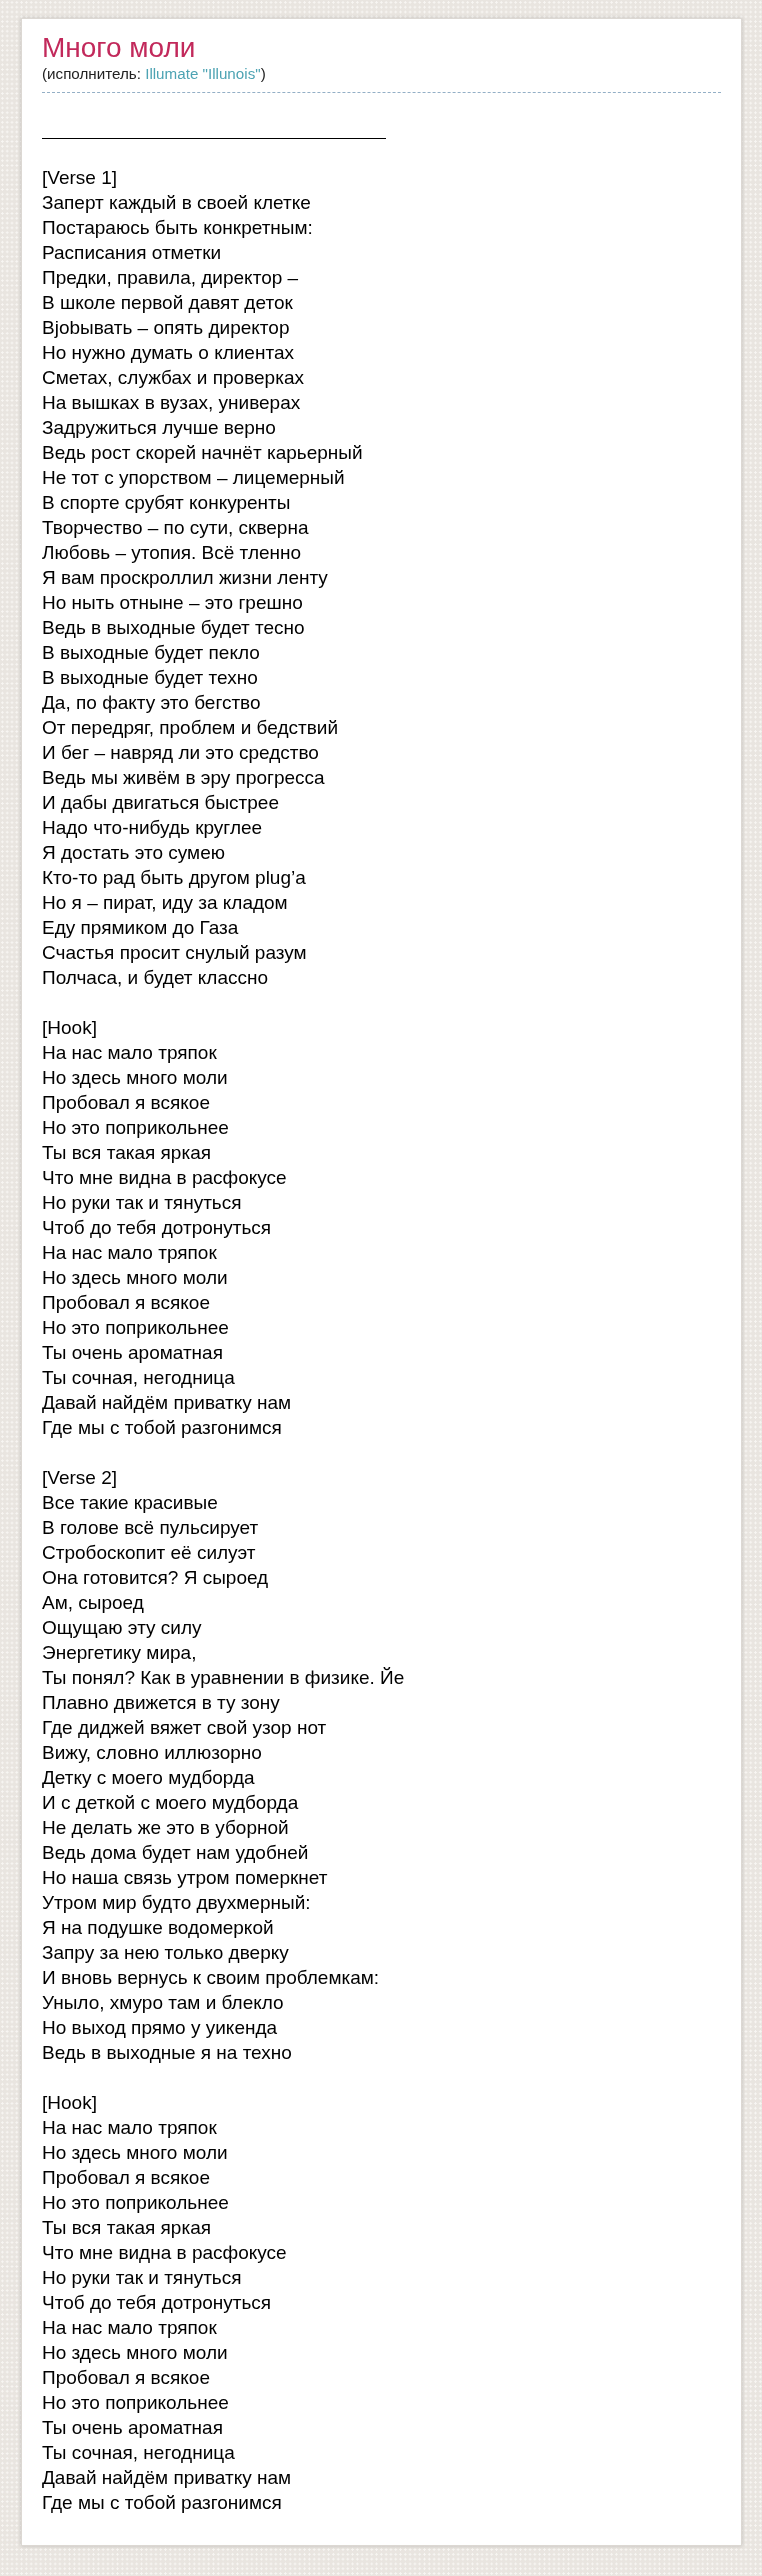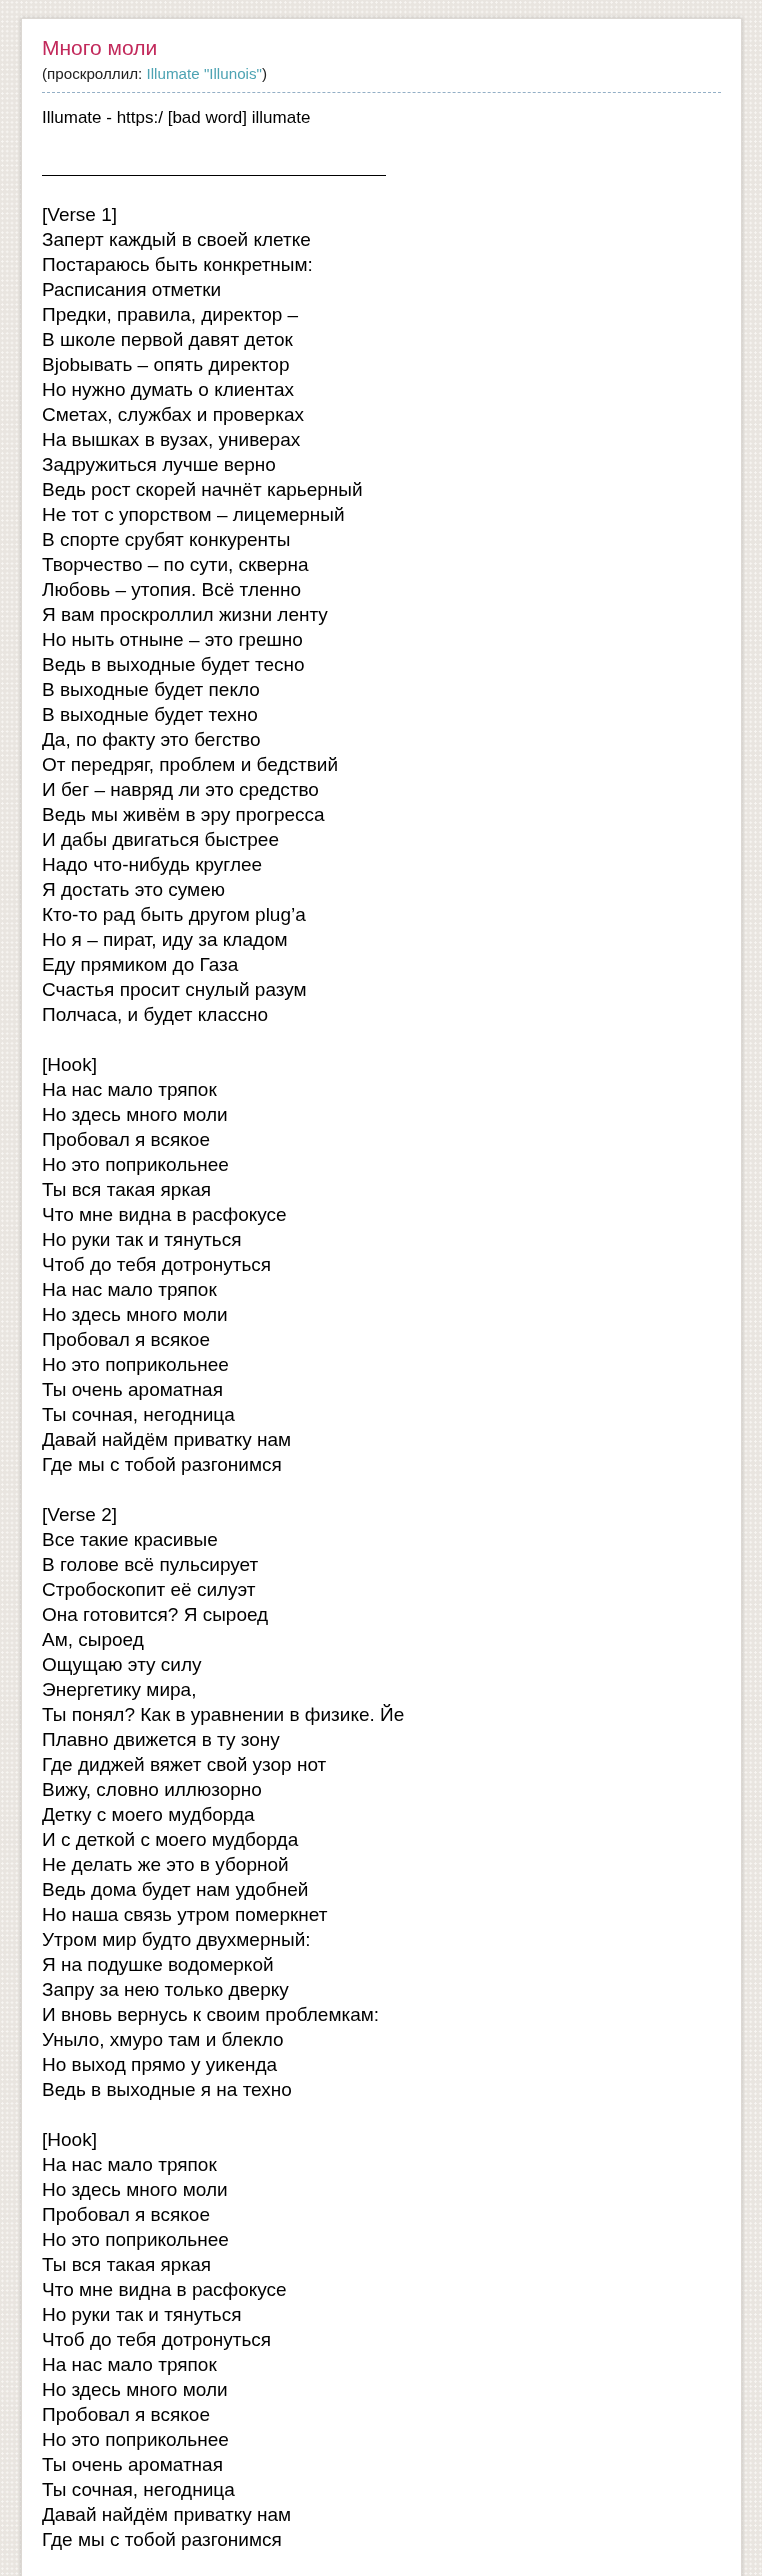--- a/index.html
+++ b/index.html
@@ -24,21 +24,21 @@
   }
   .card{
     background:var(--card-bg);
     margin:18px 20px 16px 21px;
     padding:15.2px 20px 30.5px 20px;
     box-shadow:0 0 3.8px rgba(0,0,0,0.18);
     border:1px solid #dcd8d3;
   }
   .song-title{
     margin:0;
-    font-size:21px;
+    font-size:28px;
     line-height:27px;
     font-weight:400;
     color:var(--accent);
   }
   .header{
     border-bottom:1px dashed var(--dash);
     padding-bottom:7.6px;
   }
   .subtitle{
     margin-top:1.9px;
@@ -71,25 +71,24 @@
   }
 </style>
 </head>
 <body>
 
 <div class="card">
 
   <div class="header">
     <h1 class="song-title">Много моли</h1>
     <div class="subtitle">
-      <span>(проскроллил: </span><a href="#">Illumate "Illunois"</a><span>)</span>
+      <span>(исполнитель: </span><a href="#">Illumate "Illunois"</a><span>)</span>
     </div>
   </div>
 
-  <p class="description">Illumate - https:/ [bad word] illumate</p>
 
   <div class="separator"></div>
 
   <div class="lyrics">[Verse 1]
 Заперт каждый в своей клетке
 Постараюсь быть конкретным:
 Расписания отметки
 Предки, правила, директор –
 В школе первой давят деток
 Bjobывать – опять директор

